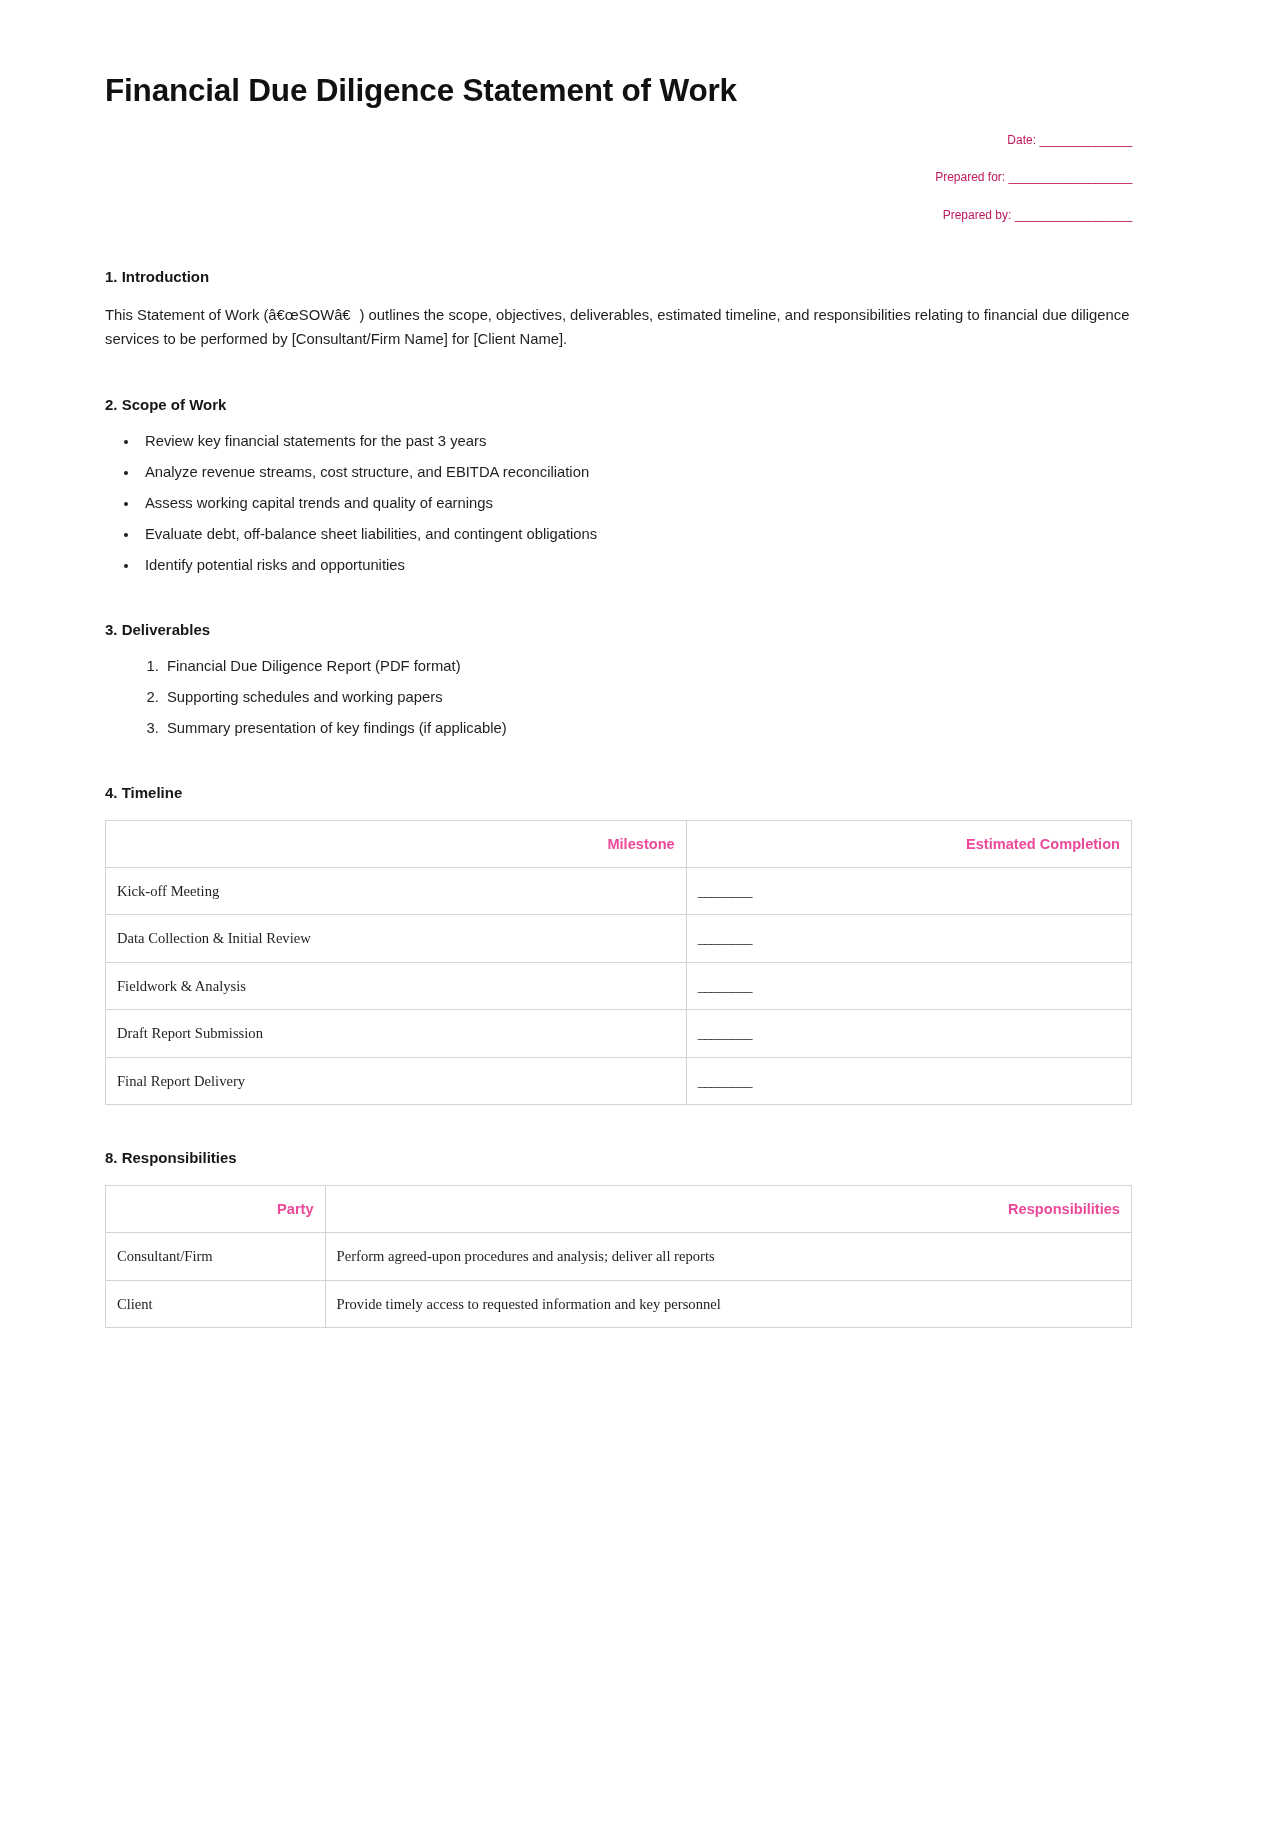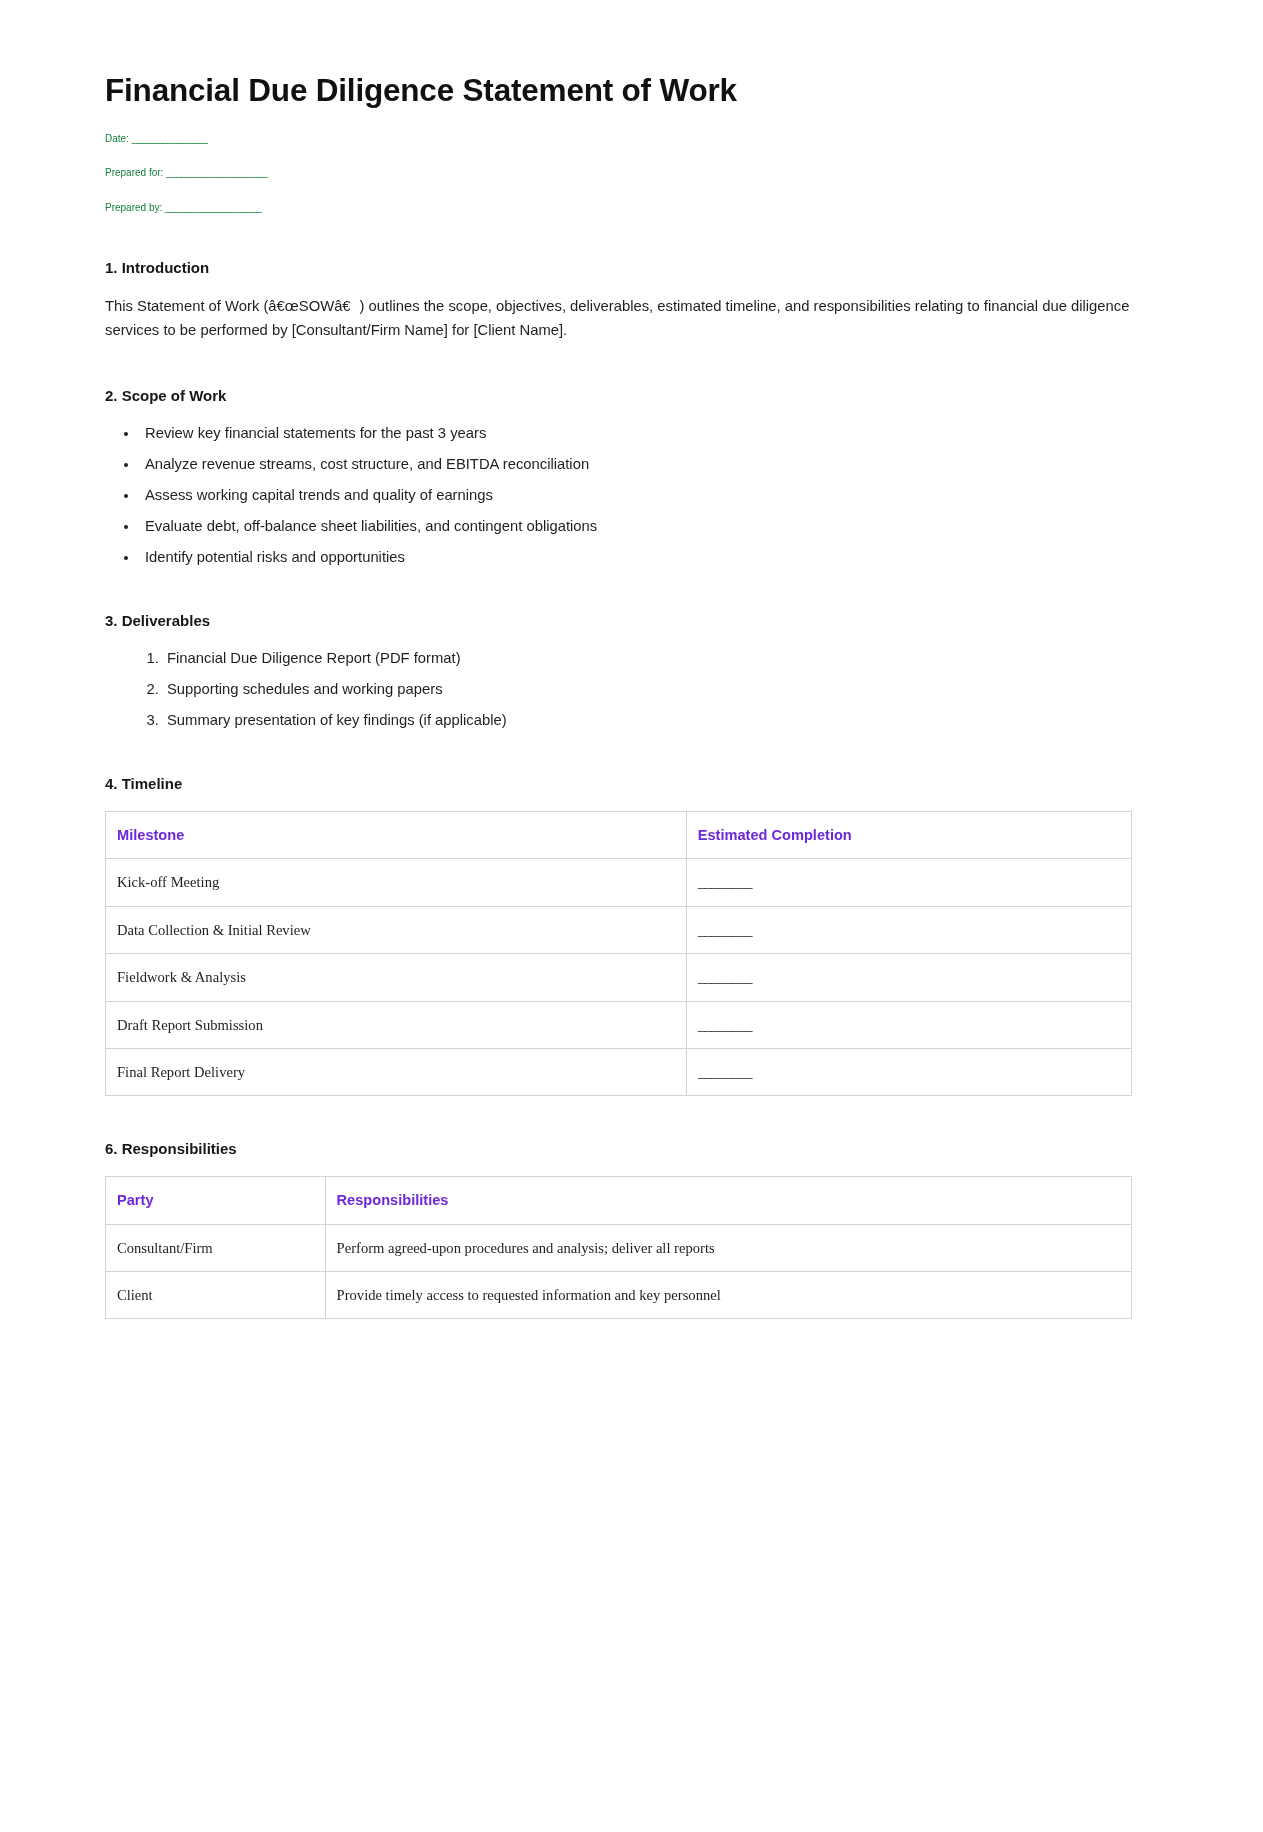--- a/index.html
+++ b/index.html
@@ -26,24 +26,25 @@
   .doc-title {
     font-size: 31.5px;
     font-weight: bold;
     color: #111111;
     letter-spacing: -0.2px;
     margin: 0 0 22px 0;
     line-height: 1.2;
   }
 
   .meta-line {
-    font-size: 10px;
-    color: #15803d;
+    font-size: 12px;
+    color: #be185d;
     margin: 0 0 20px 0;
     line-height: 1.45;
+    text-align: right;
   }
   .meta-line:last-of-type {
     margin-bottom: 0;
   }
   .blank-rule {
     letter-spacing: -0.5px;
   }
 
   h2.section-heading {
     font-size: 15px;
@@ -100,23 +101,24 @@
     border: 1px solid #d4d4d4;
     text-align: left;
     vertical-align: middle;
     padding: 12px 11px;
     font-size: 14.6px;
     color: #1f1f1f;
     line-height: 1.4;
   }
   table.doc-table th {
     font-weight: bold;
-    color: #6d28d9;
+    color: #ec4899;
     padding-top: 13px;
     padding-bottom: 13px;
+    text-align: right;
   }
   table.doc-table td {
     padding-top: 13px;
     padding-bottom: 13px;
     font-family: Liberation Serif, serif;
   }
   .timeline-table col.col-milestone { width: 56.6%; }
   .timeline-table col.col-completion { width: 43.4%; }
   .resp-table col.col-party { width: 21.4%; }
   .resp-table col.col-resp { width: 78.6%; }
@@ -196,21 +198,21 @@
         <td>Draft Report Submission</td>
         <td class="fill-blank">________</td>
       </tr>
       <tr>
         <td>Final Report Delivery</td>
         <td class="fill-blank">________</td>
       </tr>
     </tbody>
   </table>
 
-  <h2 class="section-heading">6. Responsibilities</h2>
+  <h2 class="section-heading">8. Responsibilities</h2>
   <table class="doc-table resp-table">
     <colgroup>
       <col class="col-party">
       <col class="col-resp">
     </colgroup>
     <thead>
       <tr>
         <th>Party</th>
         <th>Responsibilities</th>
       </tr>

